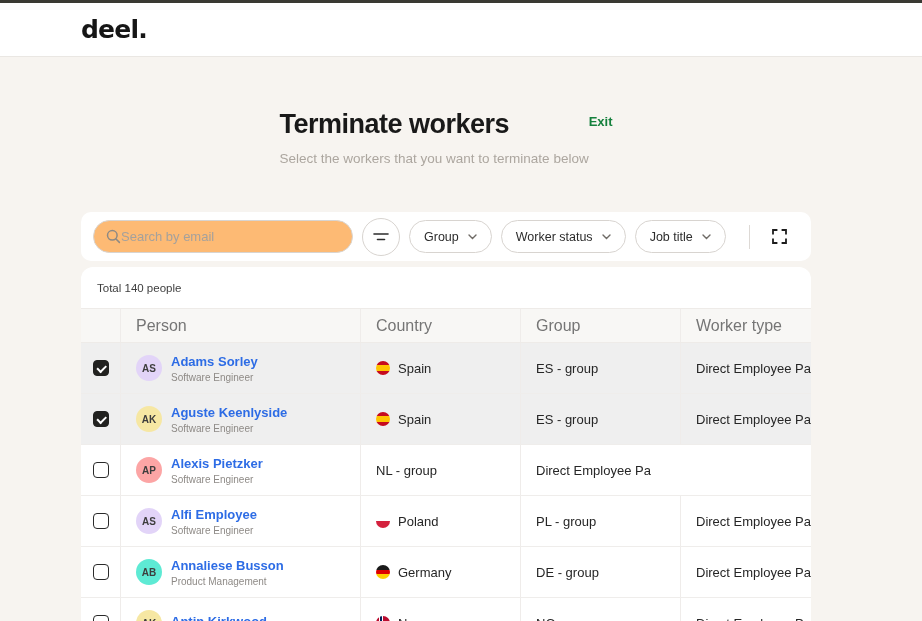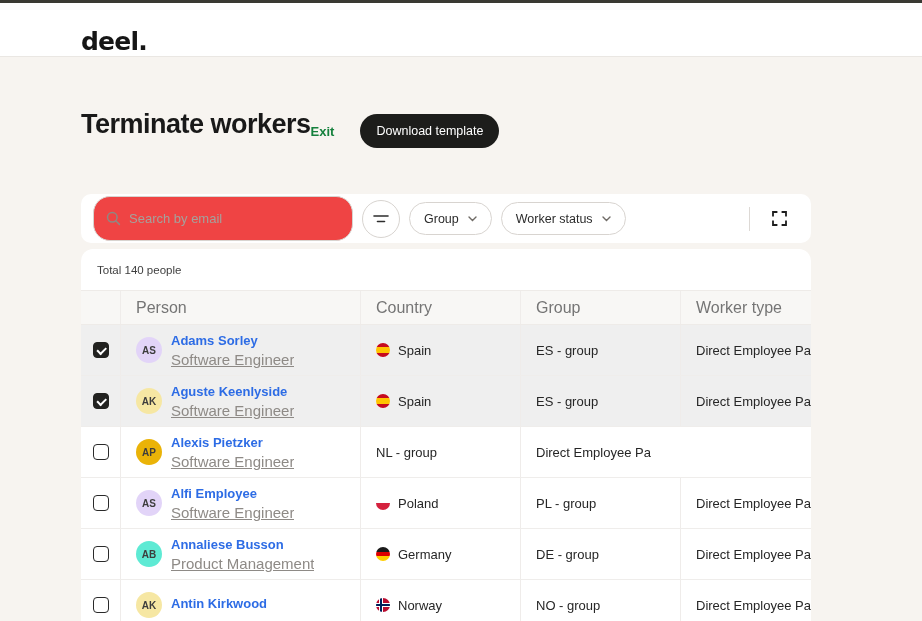--- a/index.html
+++ b/index.html
@@ -1,36 +1,36 @@
 <!DOCTYPE html>
 <html><head>
 <meta charset="utf-8">
 <style>
   * { margin:0; padding:0; box-sizing:border-box; }
   html,body { width:922px; height:621px; overflow:hidden; }
   body { font-family:"Liberation Sans", sans-serif; background:#f7f4f0; color:#1d1d1d; }
 
   .topbar { height:3px; background:#3a3a33; }
-  .appheader { height:54px; background:#fff; border-bottom:1px solid #eae7e3; display:flex; align-items:flex-end; padding-left:81px; }
+  .appheader { height:54px; background:#fff; border-bottom:1px solid #eae7e3; display:flex; align-items:center; padding-left:81px; }
   .logo { font-family:"DejaVu Sans", sans-serif; font-weight:700; font-size:25px; letter-spacing:-0.8px; color:#161616; }
 
   .content { width:730px; margin-left:81px; }
 
-  .page-head { margin-top:52px; display:flex; justify-content:flex-start; align-items:flex-start; }
+  .page-head { margin-top:52px; display:flex; justify-content:center; align-items:flex-start; }
   .page-title { font-size:27px; font-weight:700; letter-spacing:-0.5px; color:#191919; }
   .page-subtitle { margin-top:11px; font-size:13.5px; color:#aca69f; }
   .head-actions { display:flex; align-items:center; gap:26px; margin-top:5px; }
   .exit-btn { font-size:13px; font-weight:600; color:#15803d; background:none; border:none; cursor:pointer; font-family:inherit; }
   .download-btn { background:#1d1d1b; color:#fff; border:none; cursor:pointer; font-family:inherit;
     font-size:12.5px; font-weight:500; padding:10px 16px; border-radius:18px; }
 
   .filter-card { margin-top:46px; background:#fff; border-radius:10px; height:49px;
     display:flex; align-items:center; padding:0 12px; gap:9px; }
-  .search-box { width:260px; height:45px; border:1px solid #d8d4d0; border-radius:17px;
-    display:flex; align-items:center; padding:0 12px; gap:8px; background:#ef4444; }
+  .search-box { width:260px; height:33px; border:1px solid #d8d4d0; border-radius:17px;
+    display:flex; align-items:center; padding:0 12px; background:#fdba74; }
   .search-box input { border:none; outline:none; font-size:13px; width:100%; font-family:inherit; color:#333; background:transparent; }
   .search-box input::placeholder { color:#a5a19c; }
   .icon-circle-btn { width:38px; height:38px; min-width:38px; border:1px solid #d8d4d0; border-radius:50%;
     background:#fff; display:flex; align-items:center; justify-content:center; cursor:pointer; }
   .chip { height:33px; border:1px solid #d8d4d0; border-radius:17px; background:#fff; cursor:pointer;
     display:flex; align-items:center; gap:9px; padding:0 14px; font-size:12.5px; color:#2c2c2c; font-family:inherit; }
   .flex-spacer { flex:1; }
   .v-divider { width:1px; height:24px; background:#ddd9d5; }
   .expand-btn { width:40px; height:38px; border:none; background:none; display:flex; align-items:center; justify-content:center; cursor:pointer; }
 
@@ -52,21 +52,21 @@
 
   .checkbox { width:16px; height:16px; border:1.5px solid #2a2a2a; border-radius:4px; background:#fff; cursor:pointer; position:relative; }
   .checkbox.checked { background:#222220; border-color:#222220; }
   .checkbox.checked::after { content:""; position:absolute; left:3px; top:4px; width:7px; height:3.5px;
     border-left:2px solid #fff; border-bottom:2px solid #fff; transform:rotate(-45deg); }
 
   .avatar { width:26px; height:26px; min-width:26px; border-radius:50%; display:flex; align-items:center; justify-content:center;
     font-size:10px; font-weight:700; color:#3d3d3d; }
   .person-text { display:flex; flex-direction:column; gap:3px; overflow:hidden; }
   .person-name { font-size:13px; font-weight:600; color:#2d6ce5; text-decoration:none; white-space:nowrap; }
-  .person-job { font-size:15px; color:#8e8a86; white-space:nowrap;text-decoration:underline; }
+  .person-job { font-size:10px; color:#8e8a86; white-space:nowrap; }
 
   .flag { width:14px; height:14px; min-width:14px; border-radius:50%; }
   .flag-es { background:linear-gradient(180deg,#c60b1e 0 27%,#ffc400 27% 73%,#c60b1e 73% 100%); }
   .flag-nl { background:linear-gradient(180deg,#ae1c28 0 33%,#fff 33% 66%,#21468b 66% 100%); }
   .flag-pl { background:linear-gradient(180deg,#fff 0 50%,#d4213d 50% 100%); }
   .flag-de { background:linear-gradient(180deg,#1a1a1a 0 33%,#dd0000 33% 66%,#ffce00 66% 100%); }
   .flag-no { background-image:
       linear-gradient(90deg,transparent 0 27%,#00205b 27% 45%,transparent 45%),
       linear-gradient(0deg,transparent 0 41%,#00205b 41% 59%,transparent 59%),
       linear-gradient(90deg,transparent 0 20%,#fff 20% 52%,transparent 52%),
@@ -82,24 +82,24 @@
 
 <header class="appheader">
   <div class="logo">deel.</div>
 </header>
 
 <div class="content">
 
   <div class="page-head">
     <div>
       <h1 class="page-title">Terminate workers</h1>
+      <div class="page-subtitle">Select the workers that you want to terminate below</div>
     </div>
     <div class="head-actions">
       <button class="exit-btn">Exit</button>
-      <button class="download-btn">Download template</button>
     </div>
   </div>
 
   <div class="filter-card">
     <div class="search-box">
       <span>
         <svg width="15" height="15" viewBox="0 0 15 15">
             <circle cx="6.3" cy="6.3" r="4.8" fill="none" stroke="#8d8984" stroke-width="1.5"></circle>
             <line x1="10" y1="10" x2="13.4" y2="13.4" stroke="#8d8984" stroke-width="1.5" stroke-linecap="round"></line>
           </svg>
@@ -117,20 +117,28 @@
     <button class="chip">
       <span>Group</span>
       <span>
           <svg width="9" height="6" viewBox="0 0 9 6">
             <path d="M1 1l3.5 3.5L8 1" fill="none" stroke="#6f6b66" stroke-width="1.4" stroke-linecap="round"></path>
           </svg>
         </span>
     </button>
     <button class="chip">
       <span>Worker status</span>
+      <span>
+          <svg width="9" height="6" viewBox="0 0 9 6">
+            <path d="M1 1l3.5 3.5L8 1" fill="none" stroke="#6f6b66" stroke-width="1.4" stroke-linecap="round"></path>
+          </svg>
+        </span>
+    </button>
+    <button class="chip">
+      <span>Job title</span>
       <span>
           <svg width="9" height="6" viewBox="0 0 9 6">
             <path d="M1 1l3.5 3.5L8 1" fill="none" stroke="#6f6b66" stroke-width="1.4" stroke-linecap="round"></path>
           </svg>
         </span>
     </button>
     <div class="flex-spacer"></div>
     <div class="v-divider"></div>
     <button class="expand-btn">
       <span>
@@ -192,21 +200,21 @@
     </div>
     <div class="cell c-group">ES - group</div>
     <div class="cell c-worker">Direct Employee Payroll</div>
   </div>
 
   <div class="row">
     <div class="cell c-check">
       <span class="checkbox"></span>
     </div>
     <div class="cell c-person">
-      <span class="avatar" style="background: #eab308;">AP</span>
+      <span class="avatar" style="background: #fca5a5;">AP</span>
       <span class="person-text">
         <a href="#" class="person-name">Alexis Pietzker</a>
         <span class="person-job">Software Engineer</span>
       </span>
     </div>
     <div class="cell c-group">NL - group</div>
     <div class="cell c-worker">Direct Employee Payroll</div>
   </div>
 
   <div class="row">

